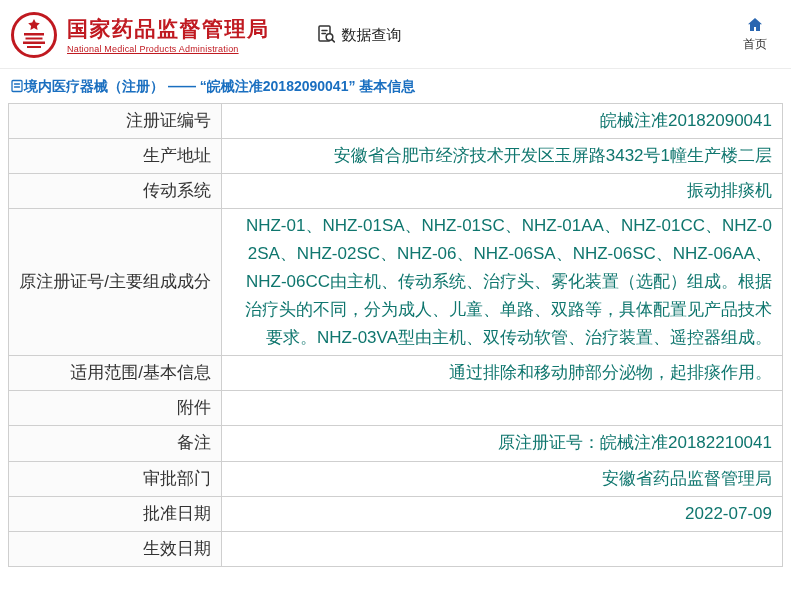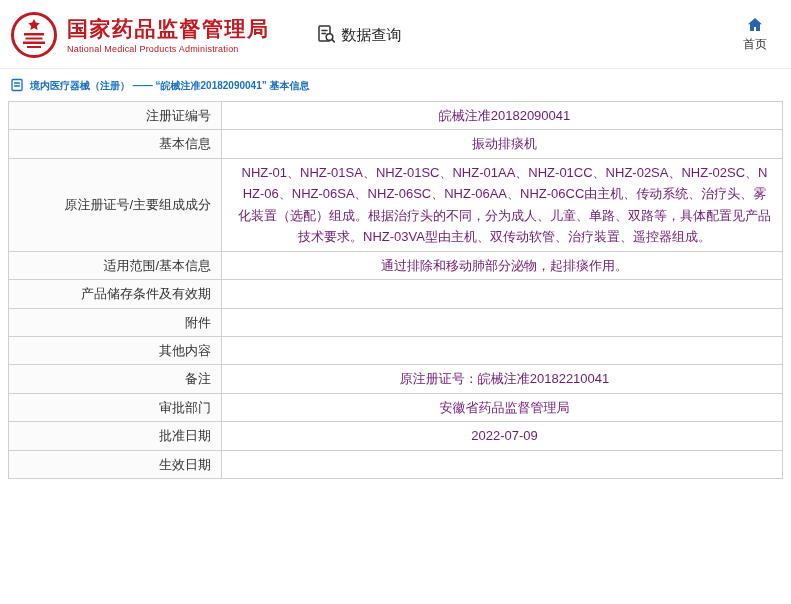--- a/index.html
+++ b/index.html
@@ -12,45 +12,45 @@
   
   .header {
     display:flex; align-items:center;
     padding:11px 18px 9px 10px;
     border-bottom:1px solid #ececec;
     background:#fff;
   }
   .emblem { flex:0 0 48px; height:48px; }
   .brand { margin-left:9px; display:flex; flex-direction:column; justify-content:center; }
   .brand-cn { color:#c01920; font-size:21px; font-weight:bold; letter-spacing:1.5px; line-height:1.25; }
-  .brand-en { color:#c01920; font-size:9px; letter-spacing:.2px; margin-top:2px; }
+  .brand-en { color:#c01920; font-size:9px; letter-spacing:.2px; margin-top:2px;text-decoration:underline; }
   .data-query { display:flex; align-items:center; gap:6px; margin-left:46px; font-size:15px; color:#222; cursor:pointer; }
   .header-right { margin-left:auto; display:flex; gap:24px; align-items:flex-start; padding-right:6px; }
   .nav-item { display:flex; flex-direction:column; align-items:center; gap:3px; font-size:12px; color:#333; cursor:pointer; }
   .nav-item svg { display:block; }
   
   .title-bar {
-    display:flex; align-items:center; gap:6px;
+    display:flex; align-items:center; 
     padding:9px 10px 7px 10px;
-    color:#1a6fc0; font-size:10px; font-weight:bold;
+    color:#1a6fc0; font-size:14px; font-weight:bold;
   }
   
   .table-wrap { padding:0 8px 8px 8px; }
   table.info { width:100%; border-collapse:collapse; table-layout:fixed; }
   table.info th, table.info td {
     border:1px solid #cfcfcf;
-    font-size:13px; font-weight:normal;
+    font-size:17px; font-weight:normal;
     padding:3px 10px; line-height:1.65;
     height:23px; vertical-align:middle;
   }
   table.info th {
     width:213px; text-align:right; color:#333; background:#fbfbfb;
     white-space:normal;
   }
-  table.info td { text-align:center; padding-left:15px; color:#701a75; word-break:break-all; }
+  table.info td { text-align:right; padding-left:15px; color:#0f766e; word-break:break-all; }
 </style>
 </head>
 <body>
 
 <div class="header">
   <span class="emblem">
     <svg width="48" height="48" viewBox="0 0 48 48">
       <circle cx="24" cy="24" r="21.5" fill="none" stroke="#c01920" stroke-width="3"></circle>
       <path d="M24 8l1.8 3.6 4 .6-2.9 2.8.7 4-3.6-1.9-3.6 1.9.7-4-2.9-2.8 4-.6z" fill="#c01920"></path>
       <rect x="14" y="22" width="20" height="2.5" fill="#c01920"></rect>
@@ -99,41 +99,37 @@
 </div>
 
 <div class="table-wrap">
   <table class="info">
     <tbody>
         <tr>
           <th>注册证编号</th>
           <td>皖械注准20182090041</td>
         </tr>
         <tr>
-          <th>基本信息</th>
+          <th>生产地址</th>
+          <td>安徽省合肥市经济技术开发区玉屏路3432号1幢生产楼二层</td>
+        </tr>
+        <tr>
+          <th>传动系统</th>
           <td>振动排痰机</td>
         </tr>
         <tr>
           <th>原注册证号/主要组成成分</th>
           <td>NHZ-01、NHZ-01SA、NHZ-01SC、NHZ-01AA、NHZ-01CC、NHZ-02SA、NHZ-02SC、NHZ-06、NHZ-06SA、NHZ-06SC、NHZ-06AA、NHZ-06CC由主机、传动系统、治疗头、雾化装置（选配）组成。根据治疗头的不同，分为成人、儿童、单路、双路等，具体配置见产品技术要求。NHZ-03VA型由主机、双传动软管、治疗装置、遥控器组成。</td>
         </tr>
         <tr>
           <th>适用范围/基本信息</th>
           <td>通过排除和移动肺部分泌物，起排痰作用。</td>
         </tr>
         <tr>
-          <th>产品储存条件及有效期</th>
-          <td></td>
-        </tr>
-        <tr>
           <th>附件</th>
-          <td></td>
-        </tr>
-        <tr>
-          <th>其他内容</th>
           <td></td>
         </tr>
         <tr>
           <th>备注</th>
           <td>原注册证号：皖械注准20182210041</td>
         </tr>
         <tr>
           <th>审批部门</th>
           <td>安徽省药品监督管理局</td>
         </tr>

